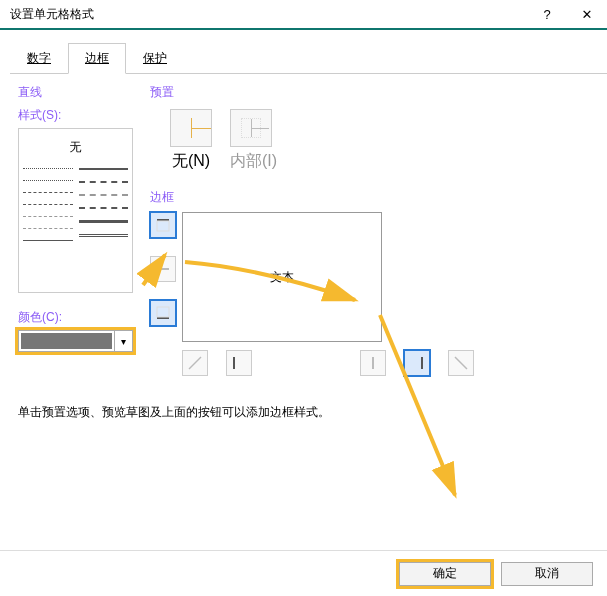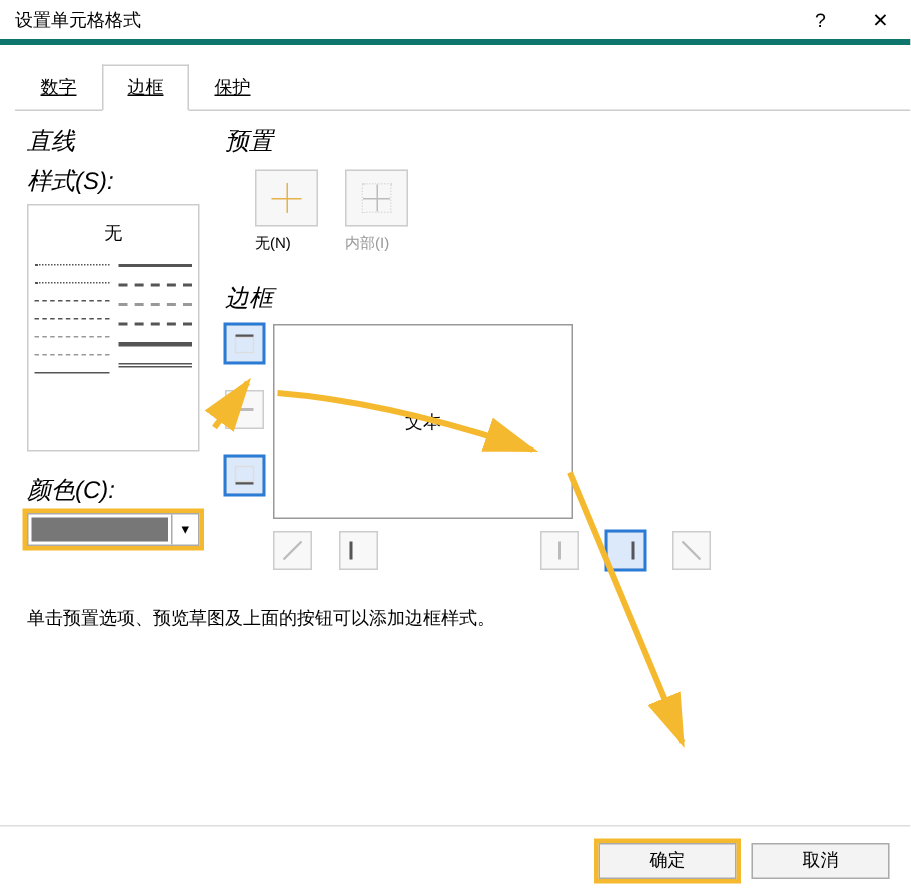--- a/index.html
+++ b/index.html
@@ -1,43 +1,43 @@
 <!DOCTYPE html>
 <html><head>
 <meta charset="utf-8">
 <style>
 * { box-sizing: border-box; margin: 0; padding: 0; font-family: "Microsoft YaHei", sans-serif; }
 body { width: 607px; height: 596px; background: #fff; position: relative; overflow: hidden; }
-.titlebar { height: 30px; border-bottom: 4px solid #0f766e; display: flex; align-items: center; padding-left: 10px; font-size: 12px; }
+.titlebar { height: 30px; border-bottom: 2px solid #0f766e; display: flex; align-items: center; padding-left: 10px; font-size: 12px; }
 .titlebar .spacer { flex: 1; }
 .titlebar .tc { width: 40px; height: 30px; display: flex; align-items: center; justify-content: center; font-size: 13px; cursor: pointer; }
 .tabs { display: flex; margin: 12px 0 0 10px; border-bottom: 1px solid #ccc; }
 .tab { padding: 6px 16px; font-size: 12px; cursor: pointer; position: relative; top: 1px; border: 1px solid transparent; text-decoration: underline; }
 .tab.active { border: 1px solid #ccc; border-bottom: 1px solid #fff; background: #fff; }
 .content { position: relative; padding: 10px 18px; }
-.section-label { font-size: 16px; color: #000000; margin-bottom: 4px; font-style: italic; }
+.section-label { font-size: 12px; color: #8b5cf6; margin-bottom: 4px; }
 .line-section { position: absolute; left: 18px; top: 10px; width: 120px; }
 .style-box { border: 1px solid #ccc; width: 115px; height: 165px; margin-top: 4px; font-size: 12px; padding: 6px 4px; }
 .style-none { text-align: center; font-size: 12px; margin: 4px 0 8px; }
 .style-lines { display: flex; gap: 6px; }
 .style-col { flex: 1; display: flex; flex-direction: column; gap: 11px; padding-top: 4px; }
 .style-col div { height: 1px; background: #555; }
 .style-col .dot { border-top: 1px dotted #555; background: none; }
 .style-col .dash { border-top: 1px dashed #555; background: none; }
 .style-col .dd { border-top: 1px dashed #999; background: none; }
 .style-col .thick { height: 2px; }
 .style-col .thicker { height: 3px; }
 .style-col .dbl { border-top: 3px double #555; height: 3px; background: none; }
 .color-row { margin-top: 16px; }
 .color-select { margin-top: 4px; width: 115px; height: 22px; border: 1px solid #aaa; display: flex; }
 .color-swatch { flex: 1; background: #777; margin: 2px; }
 .color-arrow { width: 18px; border-left: 1px solid #aaa; display: flex; align-items: center; justify-content: center; font-size: 10px; }
 .preset-section { position: absolute; left: 150px; top: 10px; }
 .preset-row { display: flex; gap: 18px; margin: 8px 0 4px 20px; }
-.preset-item { font-size: 10px; }
+.preset-item { text-align: center; font-size: 16px; }
 .preset-btn { width: 42px; height: 38px; border: 1px solid #ccc; background: #f7f7f7; display: flex; align-items: center; justify-content: center; margin-bottom: 4px; cursor: pointer; }
 .grid-icon { width: 20px; height: 20px; position: relative; }
 .grid-icon::before, .grid-icon::after { content: ""; position: absolute; background: #ccc; }
 .gi-none::before { width: 100%; height: 1px; top: 50%; background: #e6b24a; }
 .gi-none::after { width: 1px; height: 100%; left: 50%; background: #e6b24a; }
 .gi-outer { border: 2px solid #555; }
 .gi-outer::before { width: 100%; height: 1px; top: 50%; background: #e6b24a; }
 .gi-outer::after { width: 1px; height: 100%; left: 50%; background: #e6b24a; }
 .gi-inner::before { width: 100%; height: 1px; top: 50%; background: #bbb; }
 .gi-inner::after { width: 1px; height: 100%; left: 50%; background: #bbb; }

